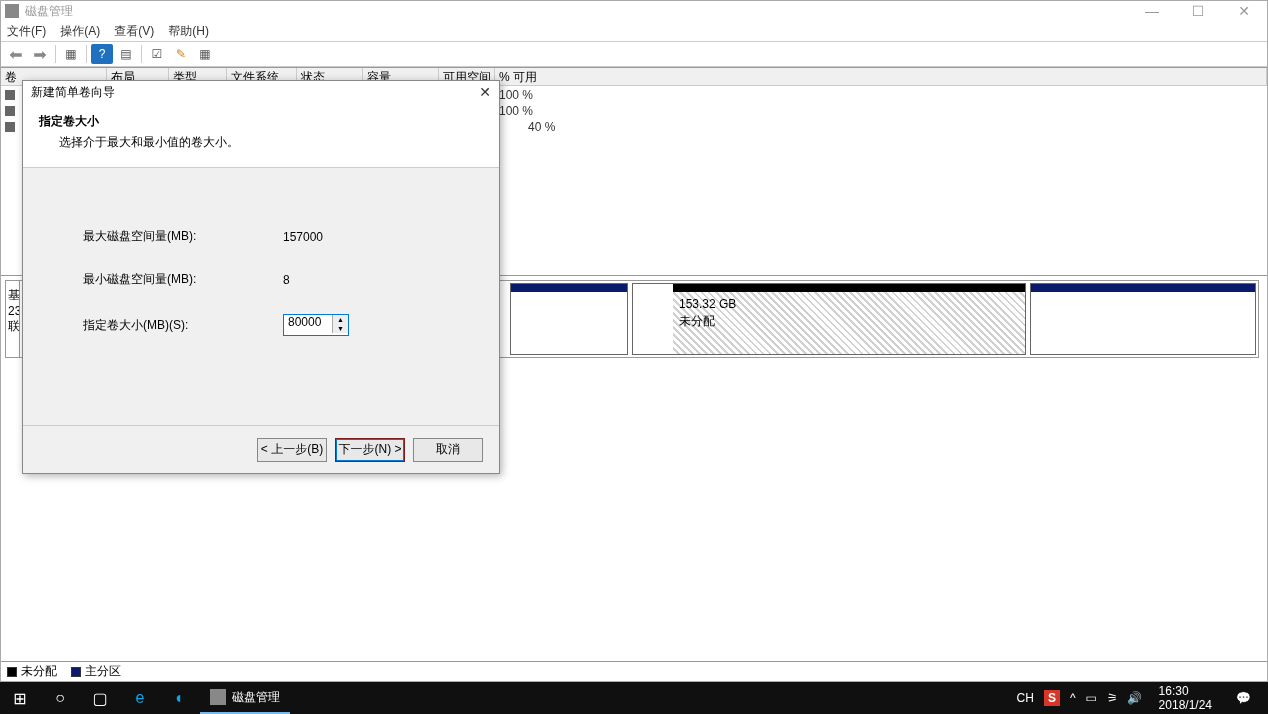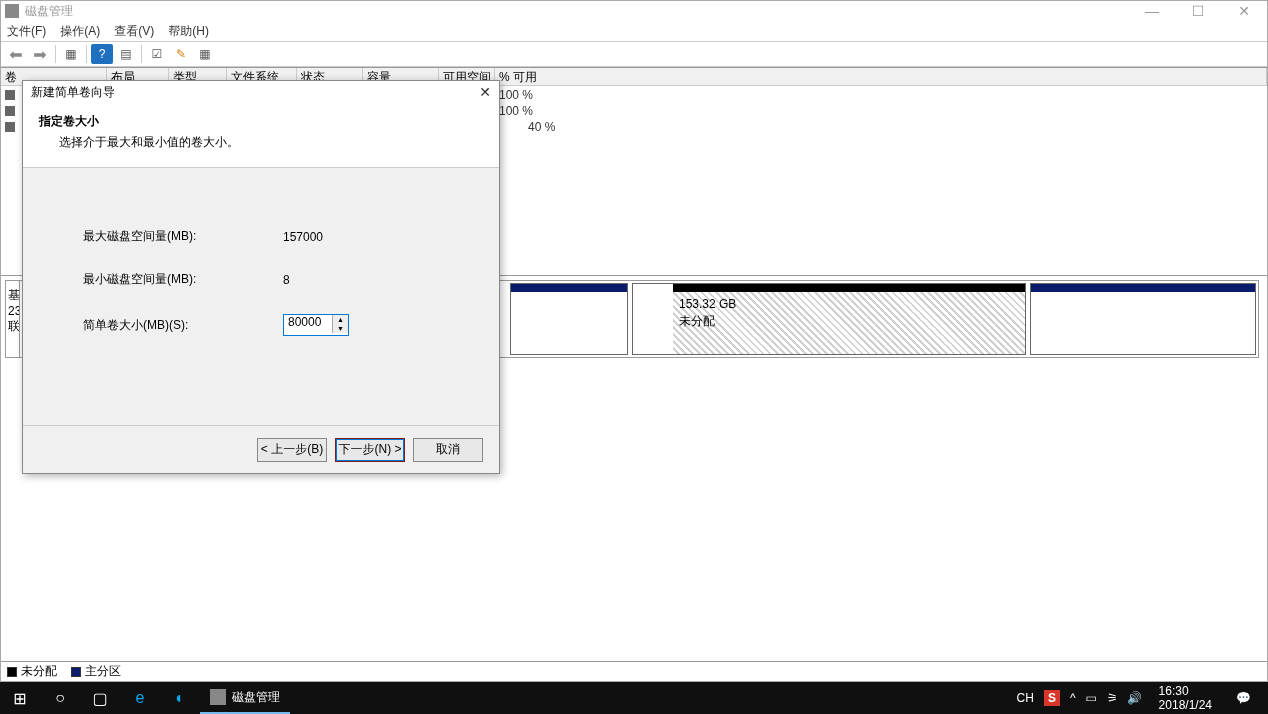--- a/index.html
+++ b/index.html
@@ -200,21 +200,21 @@
   <div class="wiz-body">
     <div class="row">
       <div class="label">最大磁盘空间量(MB):</div>
       <div class="value">157000</div>
     </div>
     <div class="row">
       <div class="label">最小磁盘空间量(MB):</div>
       <div class="value">8</div>
     </div>
     <div class="row">
-      <div class="label">简单卷大小(MB)(S):</div>
+      <div class="label">指定卷大小(MB)(S):</div>
       <div class="number-input">
         <input type="text" value="80000" style="">
         <div class="spinner">
           <span>▲</span>
           <span>▼</span>
         </div>
       </div>
     </div>
   </div>
   <div class="wiz-footer">

